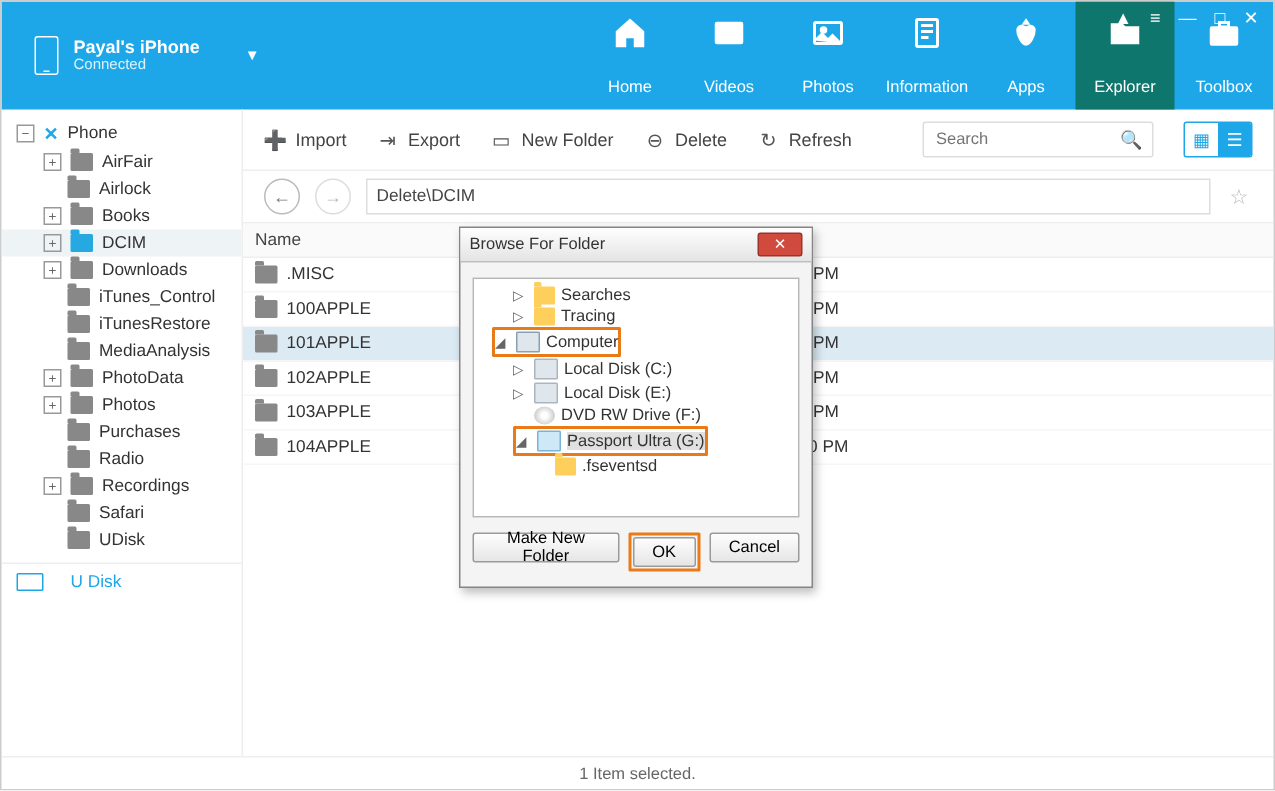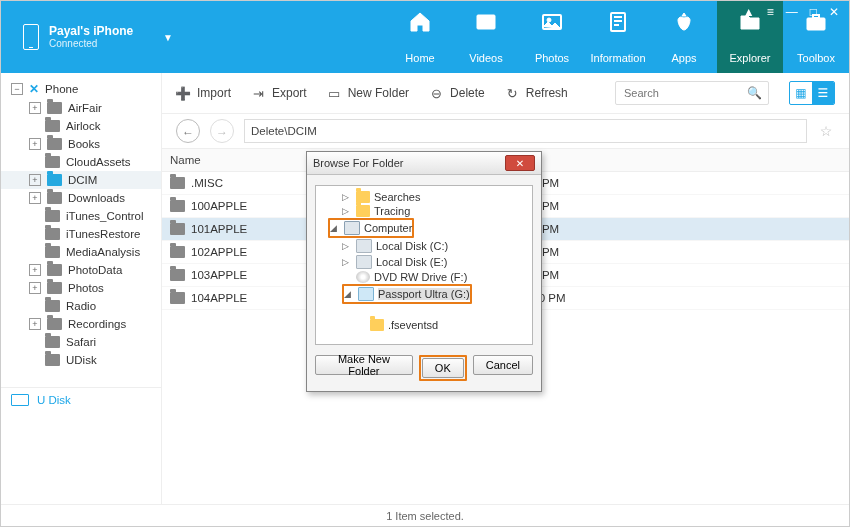--- a/index.html
+++ b/index.html
@@ -24,21 +24,21 @@
 .side-row .exp{width:10px;height:10px;border:1px solid #999;display:flex;align-items:center;justify-content:center;font-size:9px;color:#666;line-height:1}
 .side-row .exp.blank{border:none}
 .side-row.sel{background:#eef3f6}
 .folder-ico{width:15px;height:12px;background:#888;border-radius:1px;position:relative}
 .folder-ico:before{content:"";position:absolute;top:-3px;left:0;width:6px;height:3px;background:#888;border-radius:1px 1px 0 0}
 .folder-ico.open:before{background:#25a9e0}
 .folder-ico.open{background:#25a9e0}
 .tool-ico{color:#1ea7e8;font-weight:bold}
 .side-label{font-size:11.5px;color:#333}
 .side-row.root{font-size:12px}
-.udisk-row{display:flex;align-items:center;gap:8px;padding:6px 10px;border-top:1px solid #eee;color:#1ea7e8;font-size:11.5px;margin-top:18px}
+.udisk-row{display:flex;align-items:center;gap:18px;padding:6px 10px;border-top:1px solid #eee;color:#1ea7e8;font-size:11.5px;margin-top:6px}
 .content{flex:1;display:flex;flex-direction:column}
 .toolbar{height:40px;border-bottom:1px solid #eee;display:flex;align-items:center;gap:20px;padding:0 14px}
 .tbtn{display:flex;align-items:center;gap:6px;font-size:12px;color:#444;cursor:pointer}
 .tbtn .ico{width:15px;height:15px;display:flex;align-items:center;justify-content:center;font-size:13px;color:#555}
 .search{margin-left:auto;border:1px solid #ddd;height:22px;width:140px;display:flex;align-items:center;padding:0 6px;gap:6px;color:#aaa;border-radius:2px}
 .search input{border:none;outline:none;flex:1;font-size:11px;min-width:0}
 .viewtog{display:flex;border:1px solid #1ea7e8;border-radius:2px;overflow:hidden}
 .viewtog span{width:22px;height:22px;display:flex;align-items:center;justify-content:center;color:#1ea7e8;cursor:pointer}
 .viewtog span.active{background:#1ea7e8;color:#fff}
 .pathbar{height:34px;display:flex;align-items:center;gap:10px;padding:0 14px;border-bottom:1px solid #eee}
@@ -167,25 +167,20 @@
           <div class="side-row" style="padding-left: 28px; align-items: center;">
             <span class="exp blank"></span>
             <span class="folder-ico"></span>
             <span class="side-label">Airlock</span>
           </div>
           <div class="side-row" style="padding-left: 28px;">
             <span class="exp ">+</span>
             <span class="folder-ico"></span>
             <span class="side-label">Books</span>
           </div>
-          <div class="side-row" style="padding-left: 28px;">
-            <span class="exp blank"></span>
-            <span class="folder-ico"></span>
-            <span class="side-label">CloudAssets</span>
-          </div>
           <div class="side-row sel" style="padding-left: 28px;">
             <span class="exp ">+</span>
             <span class="folder-ico open"></span>
             <span class="side-label">DCIM</span>
           </div>
           <div class="side-row" style="padding-left: 28px;">
             <span class="exp ">+</span>
             <span class="folder-ico"></span>
             <span class="side-label">Downloads</span>
           </div>
@@ -206,20 +201,25 @@
           </div>
           <div class="side-row" style="padding-left: 28px;">
             <span class="exp ">+</span>
             <span class="folder-ico"></span>
             <span class="side-label">PhotoData</span>
           </div>
           <div class="side-row" style="padding-left: 28px;">
             <span class="exp ">+</span>
             <span class="folder-ico"></span>
             <span class="side-label">Photos</span>
+          </div>
+          <div class="side-row" style="padding-left: 28px;">
+            <span class="exp blank"></span>
+            <span class="folder-ico"></span>
+            <span class="side-label">Purchases</span>
           </div>
           <div class="side-row" style="padding-left: 28px;">
             <span class="exp blank"></span>
             <span class="folder-ico"></span>
             <span class="side-label">Radio</span>
           </div>
           <div class="side-row" style="padding-left: 28px;">
             <span class="exp ">+</span>
             <span class="folder-ico"></span>
             <span class="side-label">Recordings</span>
@@ -389,21 +389,21 @@
             </div>
           </div>
           <div><span class="hl" style="display: inline-flex; margin-left: 24px;">
               <div class="tnode sel" style="padding-left: 0px;">
                 <span class="tri">◢</span>
                 <span class="tico ico-ext"></span>
                 <span class="tlabel">Passport Ultra (G:)</span>
               </div>
             </span></div>
           <div>
-            <div class="tnode" style="padding-left: 38px; margin-top: 14px;">
+            <div class="tnode" style="padding-left: 38px;">
               <span class="tri"></span>
               <span class="tico ico-folder"></span>
               <span class="tlabel">.fseventsd</span>
             </div>
           </div>
         </div>
     <div class="dbtns">
       <button class="dbtn" style="margin-right:auto">Make New Folder</button>
       <span class="hl" style="padding:1px">
             <button class="dbtn">OK</button>

